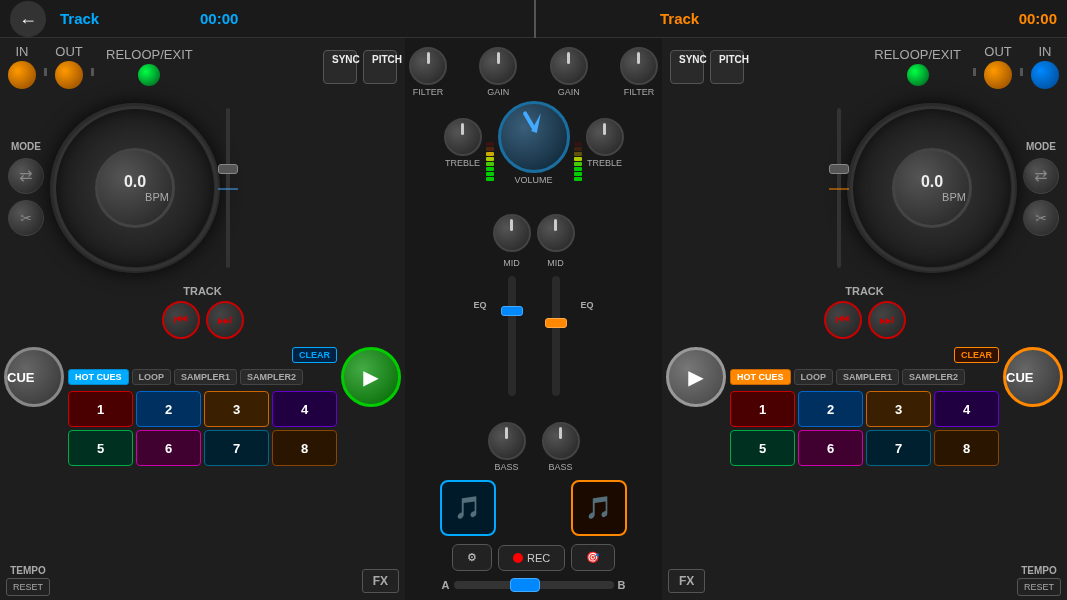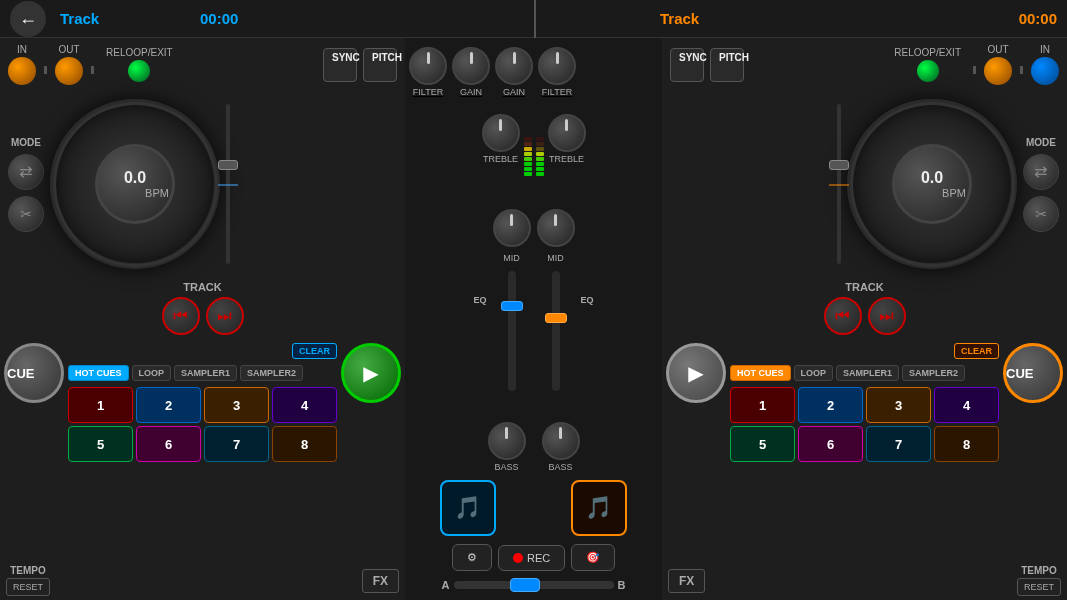--- a/index.html
+++ b/index.html
@@ -169,21 +169,21 @@
     }
 
     
     .io-knob {
       width: 28px; height: 28px;
       border-radius: 50%;
     }
     .io-knob-orange { background: radial-gradient(circle at 35% 35%, #ff9900, #884400); }
     .io-knob-green { background: radial-gradient(circle at 35% 35%, #00ff44, #005520); }
 
-    .io-label { color: #aaa; font-size: 10px; text-align: center; }
+    .io-label { color: #aaa; font-size: 13px; text-align: center; }
 
     
     .jog-wheel-container {
       display: flex;
       align-items: center;
       justify-content: center;
       padding: 8px 0;
     }
     .jog-wheel {
       width: 170px; height: 170px;
@@ -524,21 +524,21 @@
         <div style="flex:1;"></div>
         <div class="fx-btn">
           <span>FX</span>
         </div>
       </div>
     </div>
   </div>
 
   <div class="mixer">
 
-    <div style="display:flex;gap:5px;justify-content:flex-start;align-items:flex-end;width:100%;padding:4px 2px 0;text-decoration:underline;">
+    <div style="display:flex;gap:5px;justify-content:space-between;align-items:flex-end;width:100%;padding:4px 2px 0;">
       <div class="col">
         <div class="knob knob-sm"></div>
         <span class="knob-label">FILTER</span>
       </div>
       <div class="col">
         <div class="knob knob-sm"></div>
         <span class="knob-label">GAIN</span>
       </div>
       <div class="col">
         <div class="knob knob-sm"></div>
@@ -560,20 +560,26 @@
         <div style="height:4px;background:#00cc00;border-radius:1px;"></div>
         <div style="height:4px;background:#00cc00;border-radius:1px;"></div>
         <div style="height:4px;background:#00cc00;border-radius:1px;"></div>
         <div style="height:4px;background:#44cc00;border-radius:1px;"></div>
         <div style="height:4px;background:#aacc00;border-radius:1px;"></div>
         <div style="height:4px;background:#ccaa00;border-radius:1px;"></div>
         <div style="height:4px;background:#cc4400;border-radius:1px;opacity:0.3;"></div>
         <div style="height:4px;background:#cc0000;border-radius:1px;opacity:0.2;"></div>
       </div>
 
+      <div class="col">
+        <div class="volume-knob">
+          <div class="volume-needle"></div>
+        </div>
+        <span class="knob-label">VOLUME</span>
+      </div>
 
       <div style="display:flex;flex-direction:column-reverse;gap:1px;height:75px;width:8px;">
         <div style="height:4px;background:#00cc00;border-radius:1px;"></div>
         <div style="height:4px;background:#00cc00;border-radius:1px;"></div>
         <div style="height:4px;background:#00cc00;border-radius:1px;"></div>
         <div style="height:4px;background:#44cc00;border-radius:1px;"></div>
         <div style="height:4px;background:#aacc00;border-radius:1px;"></div>
         <div style="height:4px;background:#ccaa00;border-radius:1px;opacity:0.4;"></div>
         <div style="height:4px;background:#cc4400;border-radius:1px;opacity:0.2;"></div>
         <div style="height:4px;background:#cc0000;border-radius:1px;opacity:0.15;"></div>

